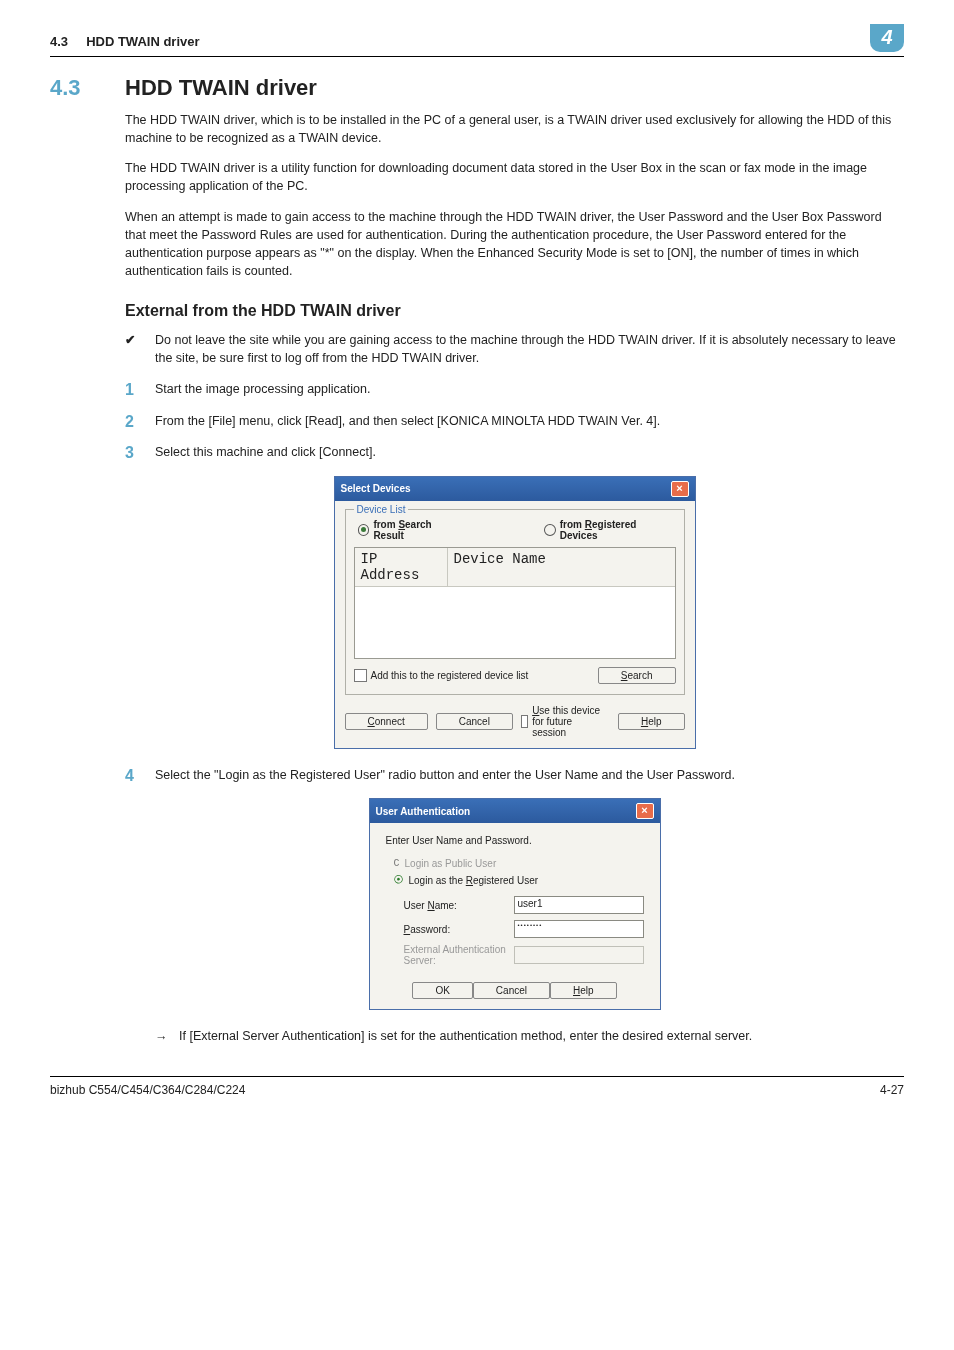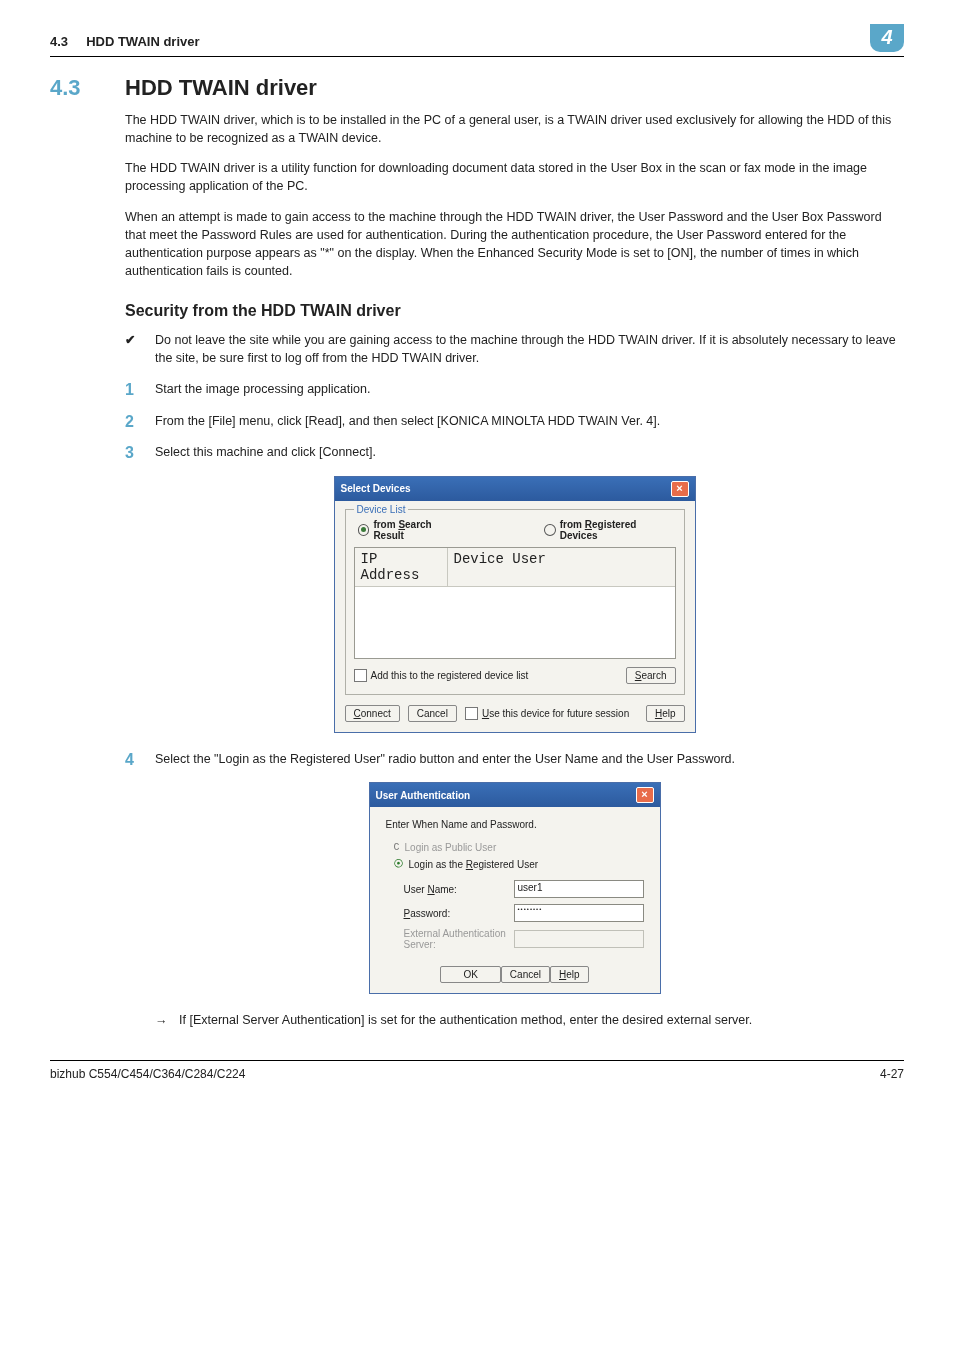--- a/index.html
+++ b/index.html
@@ -207,21 +207,21 @@
     gap: 4px;
   }
   .chk-box {
     width: 11px; height: 11px;
     border: 1px solid #777;
     background: #fff;
   }
   .btn {
     border: 1px solid #888;
     background: #f4f3ee;
-    padding: 2px 8px;
+    padding: 2px 22px;
     font-size: 10px;
     border-radius: 2px;
   }
   .dlg1-bottom {
     display: flex;
     align-items: center;
     gap: 8px;
   }
   .dlg1-bottom .spacer { flex: 1; }
   .u { text-decoration: underline; }
@@ -306,21 +306,21 @@
   <div class="section-row">
     <div class="section-num">4.3</div>
     <div class="section-title">HDD TWAIN driver</div>
   </div>
 
   <div class="body-col">
     <div class="para">The HDD TWAIN driver, which is to be installed in the PC of a general user, is a TWAIN driver used exclusively for allowing the HDD of this machine to be recognized as a TWAIN device.</div>
     <div class="para">The HDD TWAIN driver is a utility function for downloading document data stored in the User Box in the scan or fax mode in the image processing application of the PC.</div>
     <div class="para">When an attempt is made to gain access to the machine through the HDD TWAIN driver, the User Password and the User Box Password that meet the Password Rules are used for authentication. During the authentication procedure, the User Password entered for the authentication purpose appears as "*" on the display. When the Enhanced Security Mode is set to [ON], the number of times in which authentication fails is counted.</div>
 
-    <div class="subhead">Security from the HDD TWAIN driver</div>
+    <div class="subhead">External from the HDD TWAIN driver</div>
 
     <div class="check-row">
       <div class="check-mark">✔</div>
       <div>Do not leave the site while you are gaining access to the machine through the HDD TWAIN driver. If it is absolutely necessary to leave the site, be sure first to log off from the HDD TWAIN driver.</div>
     </div>
 
     <div class="num-row">
       <div class="num-mark">1</div>
       <div>Start the image processing application.</div>
     </div>
@@ -351,21 +351,21 @@
                   <span>from <span class="u">S</span>earch Result</span>
                 </div>
                 <div class="radio-item">
                   <span class="radio-dot"></span>
                   <span>from <span class="u">R</span>egistered Devices</span>
                 </div>
               </div>
               <div class="listbox">
                 <div class="listhead">
                   <div class="col1">IP Address</div>
-                  <div class="col2">Device User</div>
+                  <div class="col2">Device Name</div>
                 </div>
               </div>
               <div class="chk-row">
                 <div class="chk-item">
                   <span class="chk-box"></span>
                   <span>Add this to the registered device list</span>
                 </div>
                 <div class="btn"><span class="u">S</span>earch</div>
               </div>
             </div>
@@ -389,21 +389,21 @@
       <div>Select the "Login as the Registered User" radio button and enter the User Name and the User Password.</div>
     </div>
 
     <div class="screenshot-wrap">
       <div class="dlg2">
         <div class="dlg1-title">
           <span>User Authentication</span>
           <span class="close-x">×</span>
         </div>
         <div class="dlg2-body">
-          <div class="dlg2-head">Enter When Name and Password.</div>
+          <div class="dlg2-head">Enter User Name and Password.</div>
           <div class="dlg2-radios">
             <div class="dlg2-radio grey">
               <span class="radio-c">C</span>
               <span>Login as Public User</span>
             </div>
             <div class="dlg2-radio">
               <span class="radio-c" style="color:#2a7a2a;">⦿</span>
               <span>Login as the <span class="u">R</span>egistered User</span>
             </div>
           </div>

